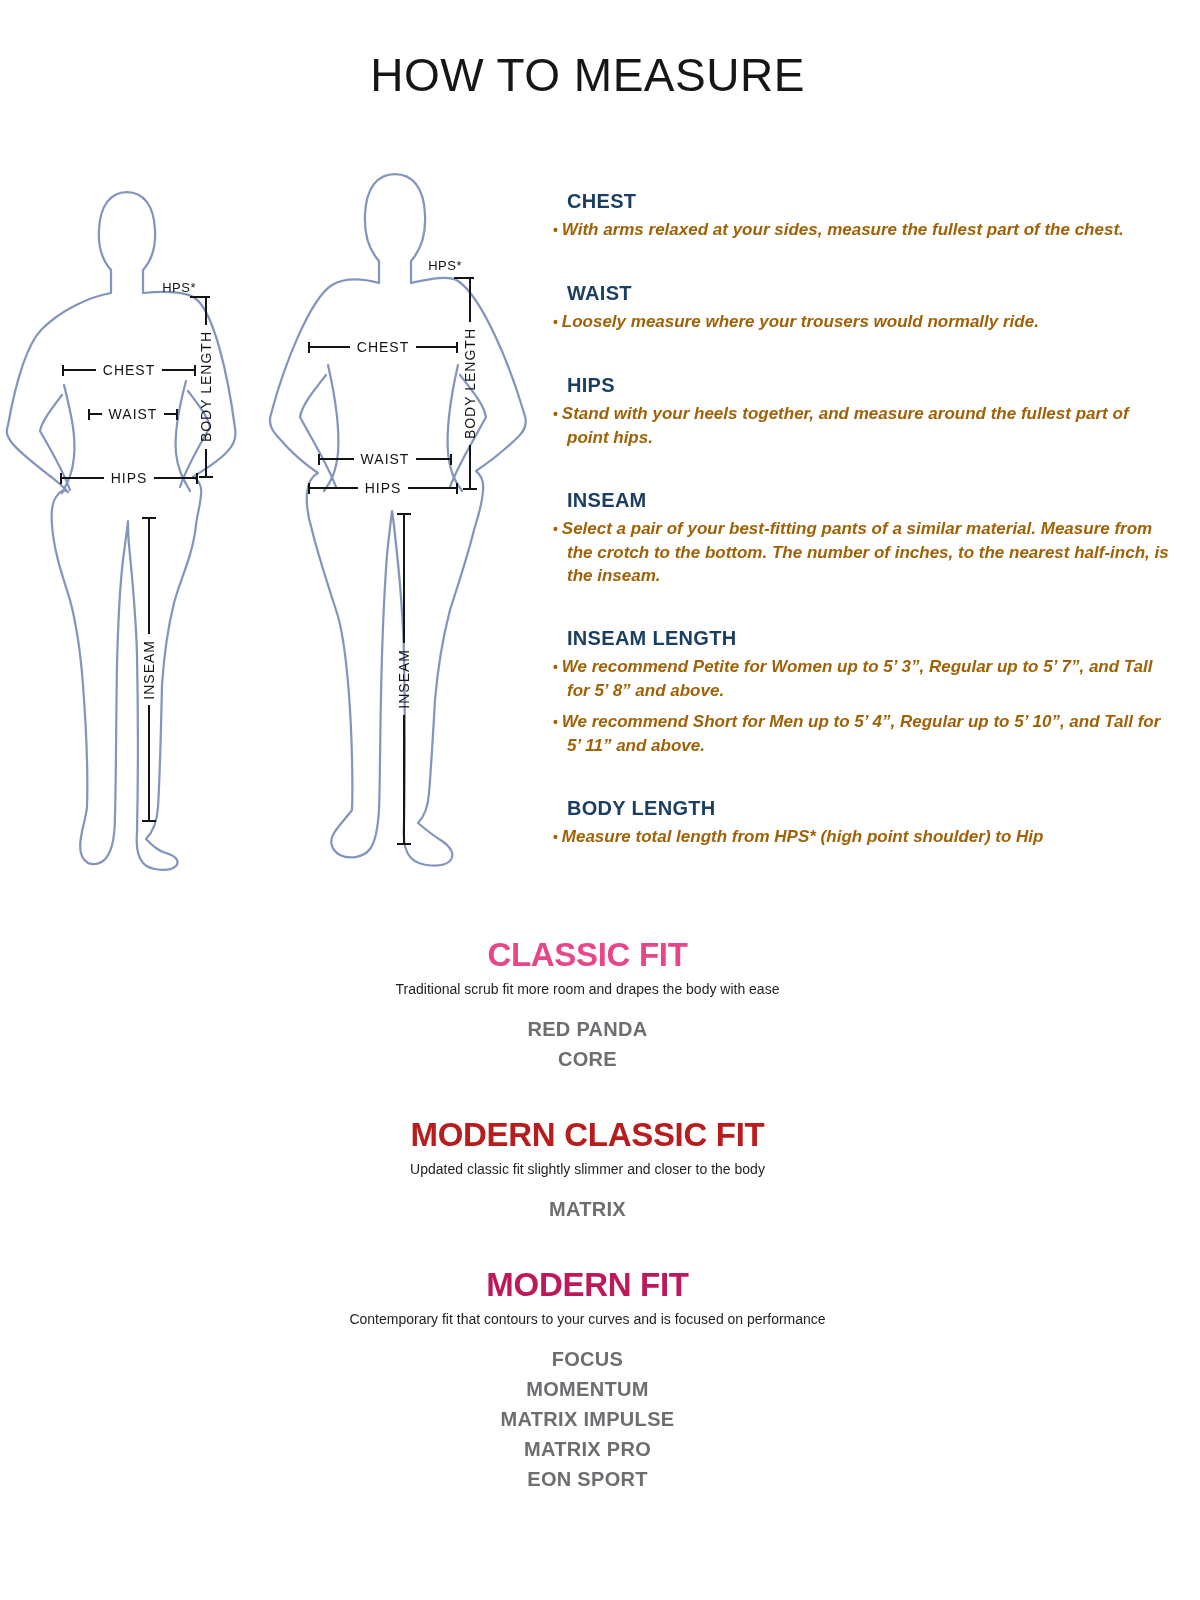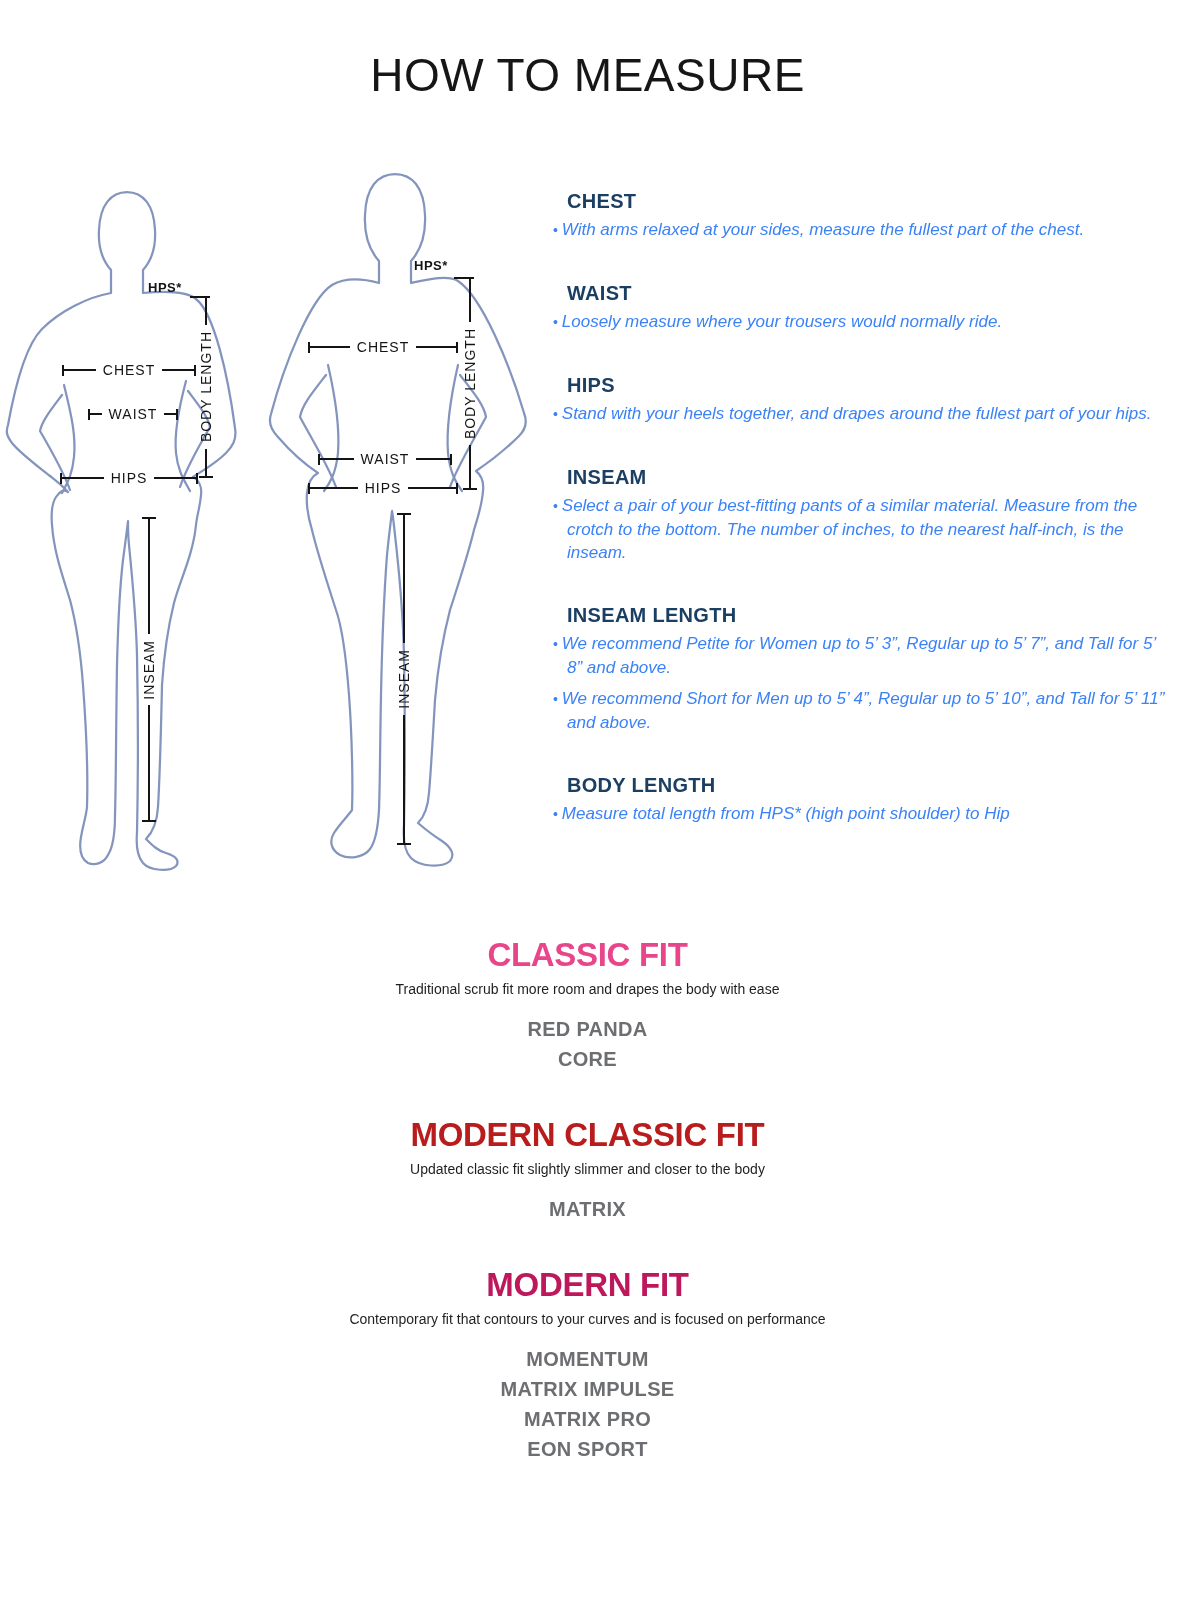--- a/index.html
+++ b/index.html
@@ -21,29 +21,29 @@
   .measure .seg  { height:2px; background:#141414; flex:1 1 auto; }
   .measure .lbl  { padding:0 7px; font-size:14px; letter-spacing:1px; white-space:nowrap; color:#141414; }
 
   .measure-v { position:absolute; display:flex; flex-direction:column; align-items:center; color:#141414; }
   .measure-v .tick { height:2px; width:14px; background:#141414; flex:0 0 auto; }
   .measure-v .tick.wide { width:20px; transform:translateX(-6px); }
   .measure-v .seg  { width:2px; background:#141414; flex:1 1 auto; }
   .measure-v .lbl  { writing-mode:vertical-rl; transform:rotate(180deg); padding:6px 0;
                      font-size:14px; letter-spacing:1px; white-space:nowrap; color:#141414; }
 
-  .hps-label { position:absolute; font-size:13px; font-weight:700; letter-spacing:0.5px;
-               color:#141414; text-align:left; width:48px; }
+  .hps-label { position:absolute; font-size:13px; font-weight:400; letter-spacing:0.5px;
+               color:#141414; text-align:right; width:48px; }
 
   
   .sections { position:absolute; left:553px; top:190px; width:618px; }
   .ms { margin-bottom:40px; }
   .ms h2 { font-size:20px; font-weight:700; letter-spacing:0.3px; color:#1b3f63;
            margin:0 0 5px 14px; }
-  .bullet { font-size:17px; font-style:italic; font-weight:400; color:#3b82f6;
+  .bullet { font-size:17px; font-style:italic; font-weight:700; color:#a16207;
             line-height:23px; padding-left:14px; text-indent:-14px; margin-bottom:8px; }
   .bullet::before { content:"•\00a0"; font-style:normal; font-size:14px; }
 
   
   .fits { position:absolute; top:936px; left:0; width:1175px; text-align:center; }
   .fit { margin-bottom:42px; }
   .fit-name { font-size:33px; font-weight:700; letter-spacing:-0.3px; line-height:1.15;
               margin-bottom:6px; }
   .fit-desc { font-size:14px; color:#1f1f1f; line-height:1.3;
               margin-bottom:16px; }
@@ -222,21 +222,21 @@
     <section class="ms">
       <h2>CHEST</h2>
       <p class="bullet">With arms relaxed at your sides, measure the fullest part of the chest.</p>
     </section>
     <section class="ms">
       <h2>WAIST</h2>
       <p class="bullet">Loosely measure where your trousers would normally ride.</p>
     </section>
     <section class="ms">
       <h2>HIPS</h2>
-      <p class="bullet">Stand with your heels together, and drapes around the fullest part of your hips.</p>
+      <p class="bullet">Stand with your heels together, and measure around the fullest part of point hips.</p>
     </section>
     <section class="ms">
       <h2>INSEAM</h2>
       <p class="bullet">Select a pair of your best-fitting pants of a similar material. Measure from the crotch to the bottom. The number of inches, to the nearest half-inch, is the inseam.</p>
     </section>
     <section class="ms">
       <h2>INSEAM LENGTH</h2>
       <p class="bullet">We recommend Petite for Women up to 5’ 3”, Regular up to 5’ 7”, and Tall for 5’ 8” and above.</p>
       <p class="bullet">We recommend Short for Men up to 5’ 4”, Regular up to 5’ 10”, and Tall for 5’ 11” and above.</p>
     </section>
@@ -259,20 +259,21 @@
       <h2 class="fit-name" style="color: #b91c1c;">MODERN CLASSIC FIT</h2>
       <p class="fit-desc">Updated classic fit slightly slimmer and closer to the body</p>
       <div class="fit-products">
         <div class="product">MATRIX</div>
       </div>
     </div>
     <div class="fit">
       <h2 class="fit-name" style="color: #be185d;">MODERN FIT</h2>
       <p class="fit-desc">Contemporary fit that contours to your curves and is focused on performance</p>
       <div class="fit-products">
+        <div class="product">FOCUS</div>
         <div class="product">MOMENTUM</div>
         <div class="product">MATRIX IMPULSE</div>
         <div class="product">MATRIX PRO</div>
         <div class="product">EON SPORT</div>
       </div>
     </div>
   </div>
 
 </div>
 

